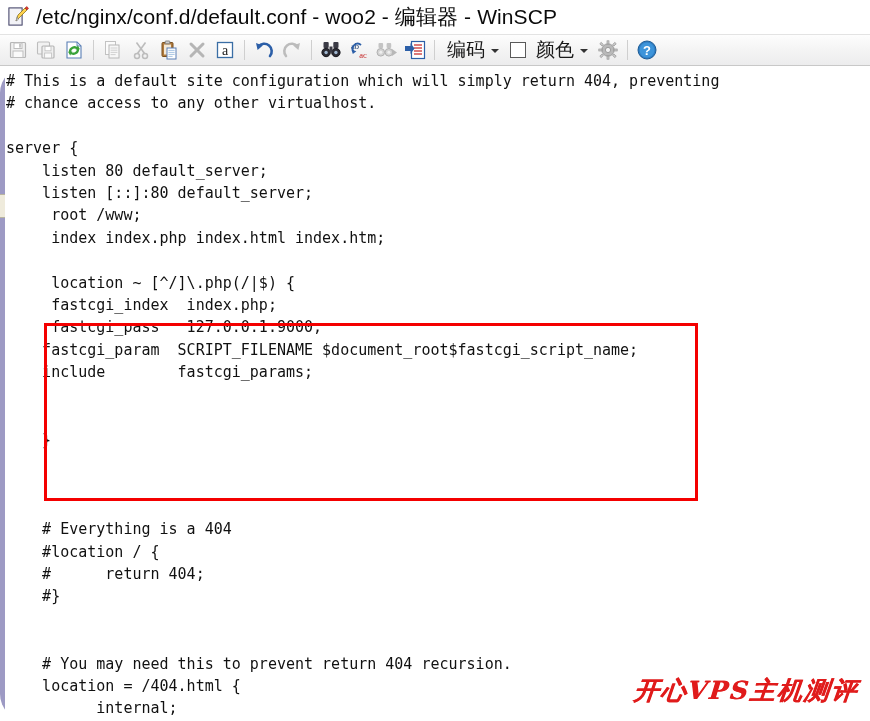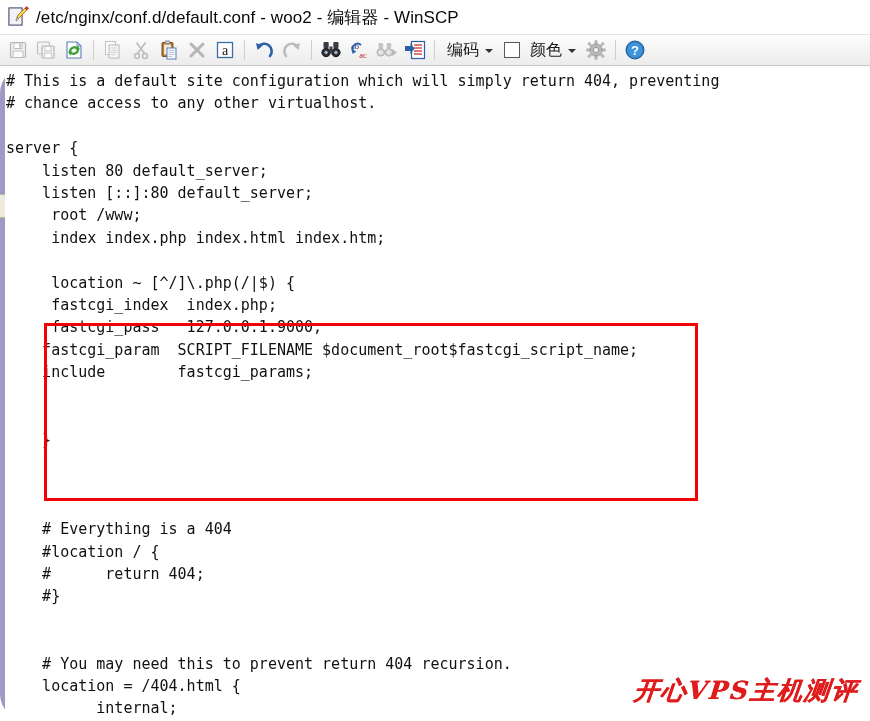--- a/index.html
+++ b/index.html
@@ -36,21 +36,21 @@
     box-sizing: border-box;
   }
   .title-icon {
     width: 24px;
     height: 24px;
     margin-right: 6px;
     flex: 0 0 auto;
     position: relative;
   }
   .title-text {
-    font-size: 17px;
+    font-size: 21px;
     color: #0a0a0a;
     white-space: nowrap;
     letter-spacing: 0.1px;
     font-family: "Liberation Sans", sans-serif;
   }
 
   
   .toolbar {
     position: absolute;
     left: 0; top: 34px;
@@ -75,21 +75,21 @@
     border-radius: 2px;
   }
   .tb-sep {
     width: 1px;
     height: 20px;
     background: #cfcfcf;
     margin: 0 5px;
     flex: 0 0 auto;
   }
   .tb-label {
-    font-size: 16px;
+    font-size: 19px;
     color: #1a1a1a;
     margin: 0 2px 0 4px;
     white-space: nowrap;
   }
   .tb-dropdown {
     display: flex;
     align-items: center;
     height: 24px;
     padding: 0 3px;
     flex: 0 0 auto;

